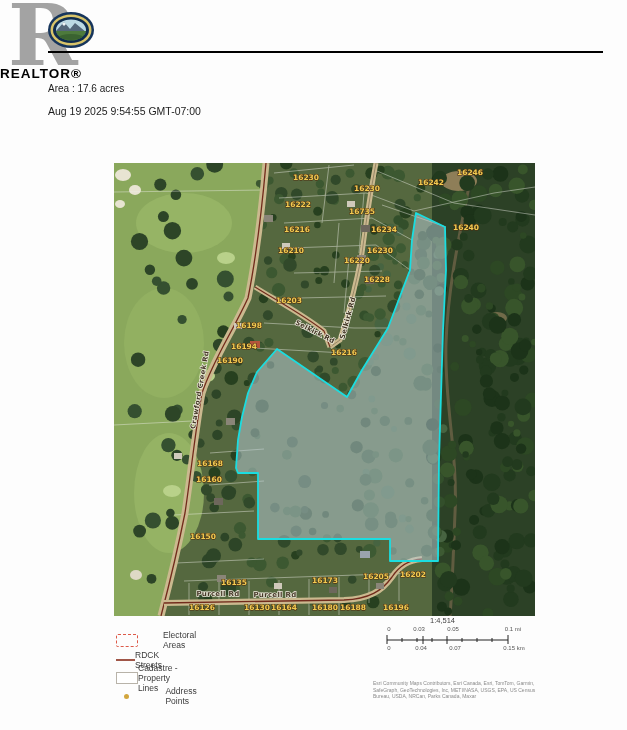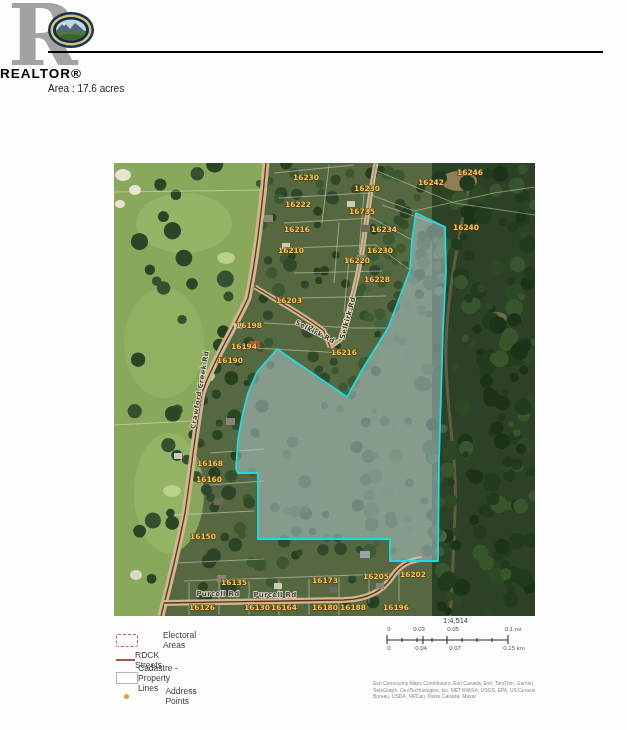--- a/index.html
+++ b/index.html
@@ -30,21 +30,21 @@
   .legend{position:absolute;left:116px;top:630px;z-index:2;}
   .lg-row{position:absolute;height:16px;display:flex;align-items:center;}
   .lg-label{font-size:8.5px;color:#3a3a3a;}
   .sw-electoral{width:20px;height:11px;border:1.6px dashed #dd5a49;border-radius:2px;}
   .sw-street{width:19px;height:2.5px;background:#a05648;}
   .sw-cadastre{width:20px;height:10px;border:1px solid #b8b3a9;background:#fff;}
   .sw-point{width:5px;height:5px;border-radius:50%;background:#d2a63e;margin-left:8px;}
   .lg-ico{width:28px;display:flex;align-items:center;}
   
   .scalebox{position:absolute;left:373px;top:616px;width:176px;z-index:2;color:#4c4c4c;}
-  .ratio{position:absolute;left:70px;top:0px;font-size:7.5px;color:#3f3f3f;}
+  .ratio{position:absolute;left:57px;top:0px;font-size:7.5px;color:#3f3f3f;}
   .tickrow{position:absolute;left:0;width:176px;height:8px;font-size:6px;color:#555;}
   .tickrow span{position:absolute;transform:translateX(-50%);white-space:nowrap;}
   .barsvg{position:absolute;left:12px;top:19px;}
   .attrib{position:absolute;left:0px;top:64px;width:178px;font-size:5px;line-height:6.5px;color:#8a8a8a;}
 </style>
 </head>
 <body>
 
 <div class="page">
 
@@ -63,20 +63,21 @@
         <rect x="9" y="8" width="30" height="12" fill="#bcd9e4"></rect>
         <polygon points="9,20 17,11 23,18 28,12 39,21 39,24 9,24" fill="#54677a"></polygon>
         <polygon points="15,13 17,11 19,13 17,15" fill="#eef4f6"></polygon>
         <rect x="9" y="20" width="30" height="10" fill="#4d7a3c"></rect>
         <ellipse cx="24" cy="26" rx="12" ry="3" fill="#3a6330"></ellipse>
       </g>
     </svg>
   </div>
   <div class="rule"></div>
   <div class="aoi-area">Area : 17.6 acres</div>
+  <div class="aoi-date">Aug 19 2025 9:54:55 GMT-07:00</div>
 
   <div class="map">
     <svg width="421" height="453" viewBox="0 0 421 453">
 
       <rect x="0" y="0" width="421" height="453" fill="#55683f"></rect>
 
       <path d="M0,0 H152 C146,45 142,95 134,135 C119,168 100,195 88,230 C81,270 77,310 71,350 C62,395 53,430 47,453 H0 Z" fill="#8aa85c"></path>
       <ellipse cx="70" cy="60" rx="48" ry="30" fill="#97b566" opacity=".9"></ellipse>
       <ellipse cx="50" cy="180" rx="40" ry="55" fill="#93b163" opacity=".8"></ellipse>
       <ellipse cx="55" cy="330" rx="35" ry="60" fill="#97b566" opacity=".8"></ellipse>

